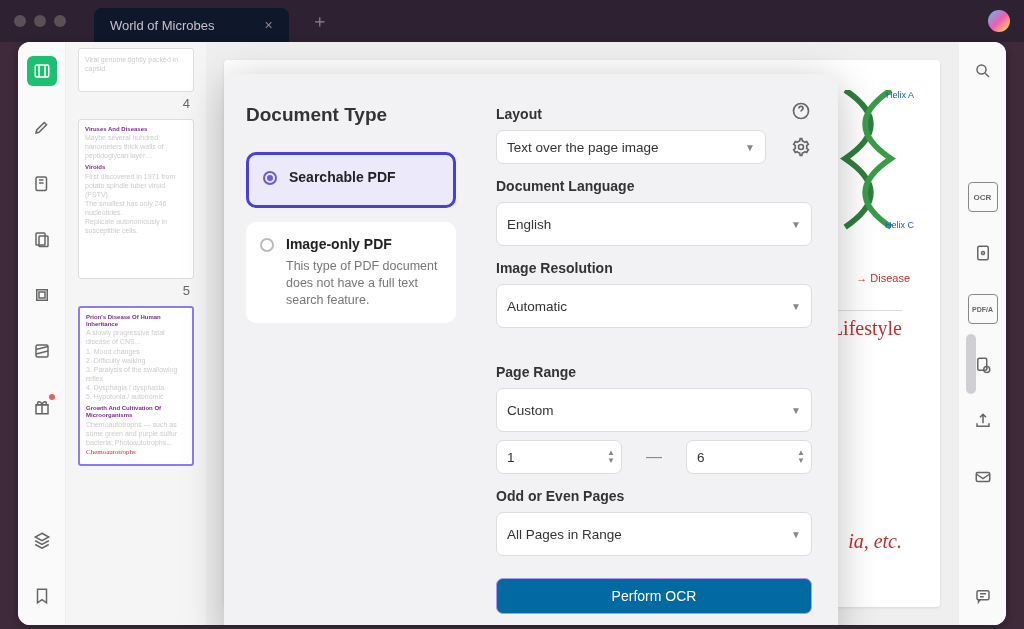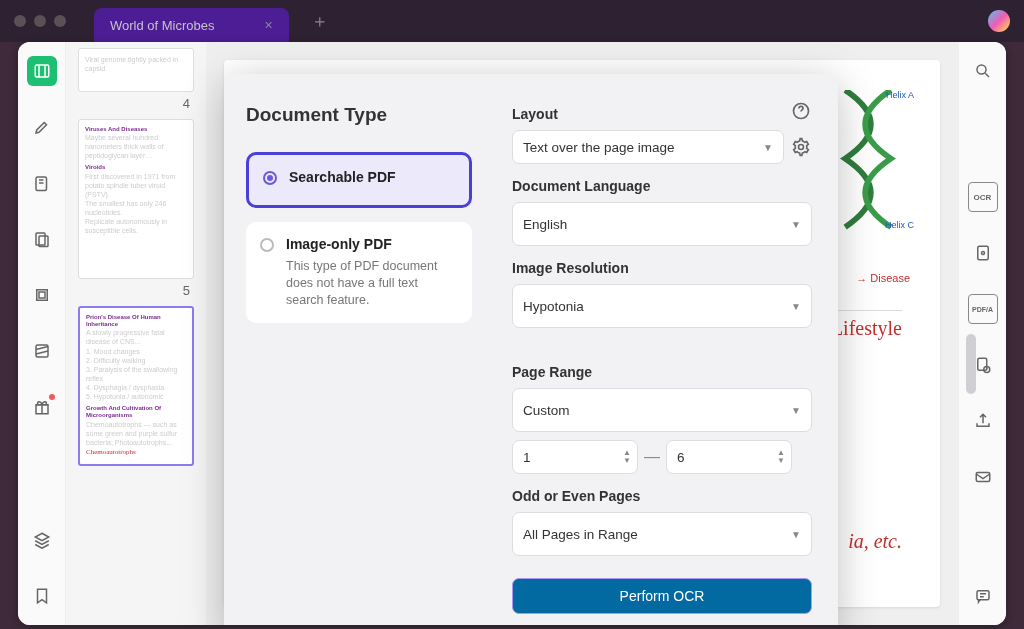--- a/index.html
+++ b/index.html
@@ -18,21 +18,21 @@
     align-items: center;
     padding: 0 14px;
     gap: 8px;
   }
   .traffic { display: flex; gap: 8px; margin-right: 20px; }
   .tl { width: 12px; height: 12px; border-radius: 50%; }
   .tl.red { background: #5c4f56; }
   .tl.yellow { background: #5c4f56; }
   .tl.green { background: #5c4f56; }
   .tab {
-    background: #4c1d95;
+    background: #0f172a;
     border-radius: 8px 8px 0 0;
     padding: 8px 16px;
     display: flex;
     align-items: center;
     gap: 50px;
     color: #c9c0cc;
     font-size: 13px;
     height: 34px;
     margin-top: 8px;
   }
@@ -146,21 +146,21 @@
     position:absolute;left:14px;top:16px;width:14px;height:14px;
     border:2px solid #bbb;border-radius:50%;
   }
   .doc-type.selected .radio{border-color:#6a5ae0;}
   .doc-type.selected .radio::after{
     content:"";position:absolute;inset:2px;border-radius:50%;background:#6a5ae0;
   }
   .doc-type h4{font-size:14px;font-weight:600;color:#222;margin-bottom:6px;}
   .doc-type p{font-size:12.5px;color:#777;line-height:1.35;}
   .field-lbl{font-size:14px;font-weight:600;color:#333;margin-top:6px;}
-  .row{display:flex;align-items:center;gap:6px;}
+  .row{display:flex;align-items:center;gap:24px;}
   .select, .numbox{
     background:#fff;border:1px solid #dcdce1;border-radius:7px;
     height:34px;padding:0 10px;font-size:13.5px;color:#333;
     display:flex;align-items:center;justify-content:space-between;
     cursor:pointer;flex:1;position:relative;
   }
   .chev{color:#888;font-size:10px;}
   .helpbtn,.gearbtn{
     width:22px;height:22px;display:flex;align-items:center;justify-content:center;
     color:#666;cursor:pointer;
@@ -375,21 +375,21 @@
       </div>
 
       <div class="field-lbl">Document Language</div>
       <div class="select">
         <span>English</span>
         <span class="chev">▼</span>
       </div>
 
       <div class="field-lbl">Image Resolution</div>
       <div class="select">
-        <span>Hypotonia</span>
+        <span>Automatic</span>
         <span class="chev">▼</span>
       </div>
 
       <div style="height:14px;"></div>
       <div class="field-lbl">Page Range</div>
       <div class="select">
         <span>Custom</span>
         <span class="chev">▼</span>
       </div>
       <div class="row">

